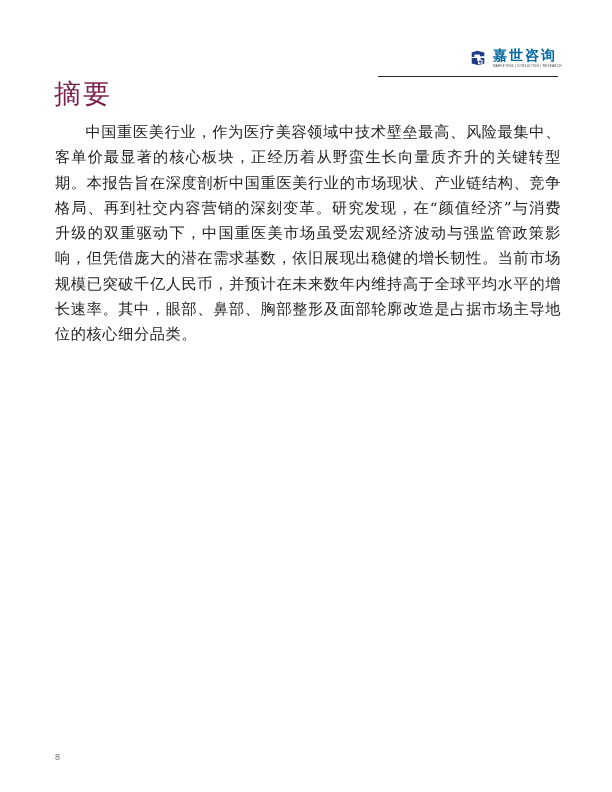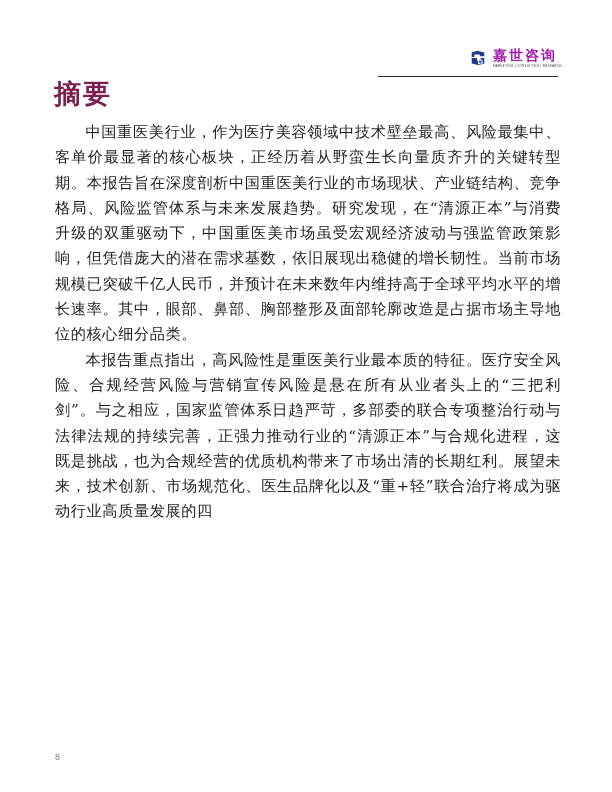--- a/index.html
+++ b/index.html
@@ -46,37 +46,37 @@
     .logo-text-wrap {
       display: flex;
       flex-direction: column;
       line-height: 1;
     }
     .logo-name {
       font-family: "DejaVu Sans", "Liberation Sans", sans-serif;
       font-size: 14px;
       font-weight: bold;
       letter-spacing: 2px;
-      color: #a21caf;
+      color: #0369a1;
     }
     .logo-sub {
       font-family: "Liberation Sans", sans-serif;
       font-size: 3px;
       color: #444;
       margin-top: 3px;
       letter-spacing: 0.3px;
       white-space: nowrap;
     }
     .title {
       position: absolute;
       left: 54px;
       top: 76px;
       font-family: "DejaVu Serif", "Liberation Serif", serif;
       font-size: 27px;
-      font-weight: bold;
+      font-weight: normal;
       color: #7a1f4e;
       letter-spacing: 2px;
       margin: 0;
     }
     .content {
       position: absolute;
       left: 55px;
       top: 120px;
       width: 506px;
     }
@@ -113,17 +113,16 @@
       <span class="logo-name">嘉世咨询</span>
       <span class="logo-sub">MARKETING | CONSULTING | RESEARCH</span>
     </div>
   </div>
   <div class="header-rule"></div>
 </div>
 
 <h1 class="title">摘要</h1>
 
 <div class="content">
-  <p class="para">中国重医美行业，作为医疗美容领域中技术壁垒最高、风险最集中、客单价最显著的核心板块，正经历着从野蛮生长向量质齐升的关键转型期。本报告旨在深度剖析中国重医美行业的市场现状、产业链结构、竞争格局、风险监管体系与未来发展趋势。研究发现，在“清源正本”与消费升级的双重驱动下，中国重医美市场虽受宏观经济波动与强监管政策影响，但凭借庞大的潜在需求基数，依旧展现出稳健的增长韧性。当前市场规模已突破千亿人民币，并预计在未来数年内维持高于全球平均水平的增长速率。其中，眼部、鼻部、胸部整形及面部轮廓改造是占据市场主导地位的核心细分品类。</p>
-  <p class="para">本报告重点指出，高风险性是重医美行业最本质的特征。医疗安全风险、合规经营风险与营销宣传风险是悬在所有从业者头上的“三把利剑”。与之相应，国家监管体系日趋严苛，多部委的联合专项整治行动与法律法规的持续完善，正强力推动行业的“清源正本”与合规化进程，这既是挑战，也为合规经营的优质机构带来了市场出清的长期红利。展望未来，技术创新、市场规范化、医生品牌化以及“重+轻”联合治疗将成为驱动行业高质量发展的四</p>
+  <p class="para">中国重医美行业，作为医疗美容领域中技术壁垒最高、风险最集中、客单价最显著的核心板块，正经历着从野蛮生长向量质齐升的关键转型期。本报告旨在深度剖析中国重医美行业的市场现状、产业链结构、竞争格局、再到社交内容营销的深刻变革。研究发现，在“颜值经济”与消费升级的双重驱动下，中国重医美市场虽受宏观经济波动与强监管政策影响，但凭借庞大的潜在需求基数，依旧展现出稳健的增长韧性。当前市场规模已突破千亿人民币，并预计在未来数年内维持高于全球平均水平的增长速率。其中，眼部、鼻部、胸部整形及面部轮廓改造是占据市场主导地位的核心细分品类。</p>
 </div>
 
 <div class="page-number">8</div>
 
 </body></html>

